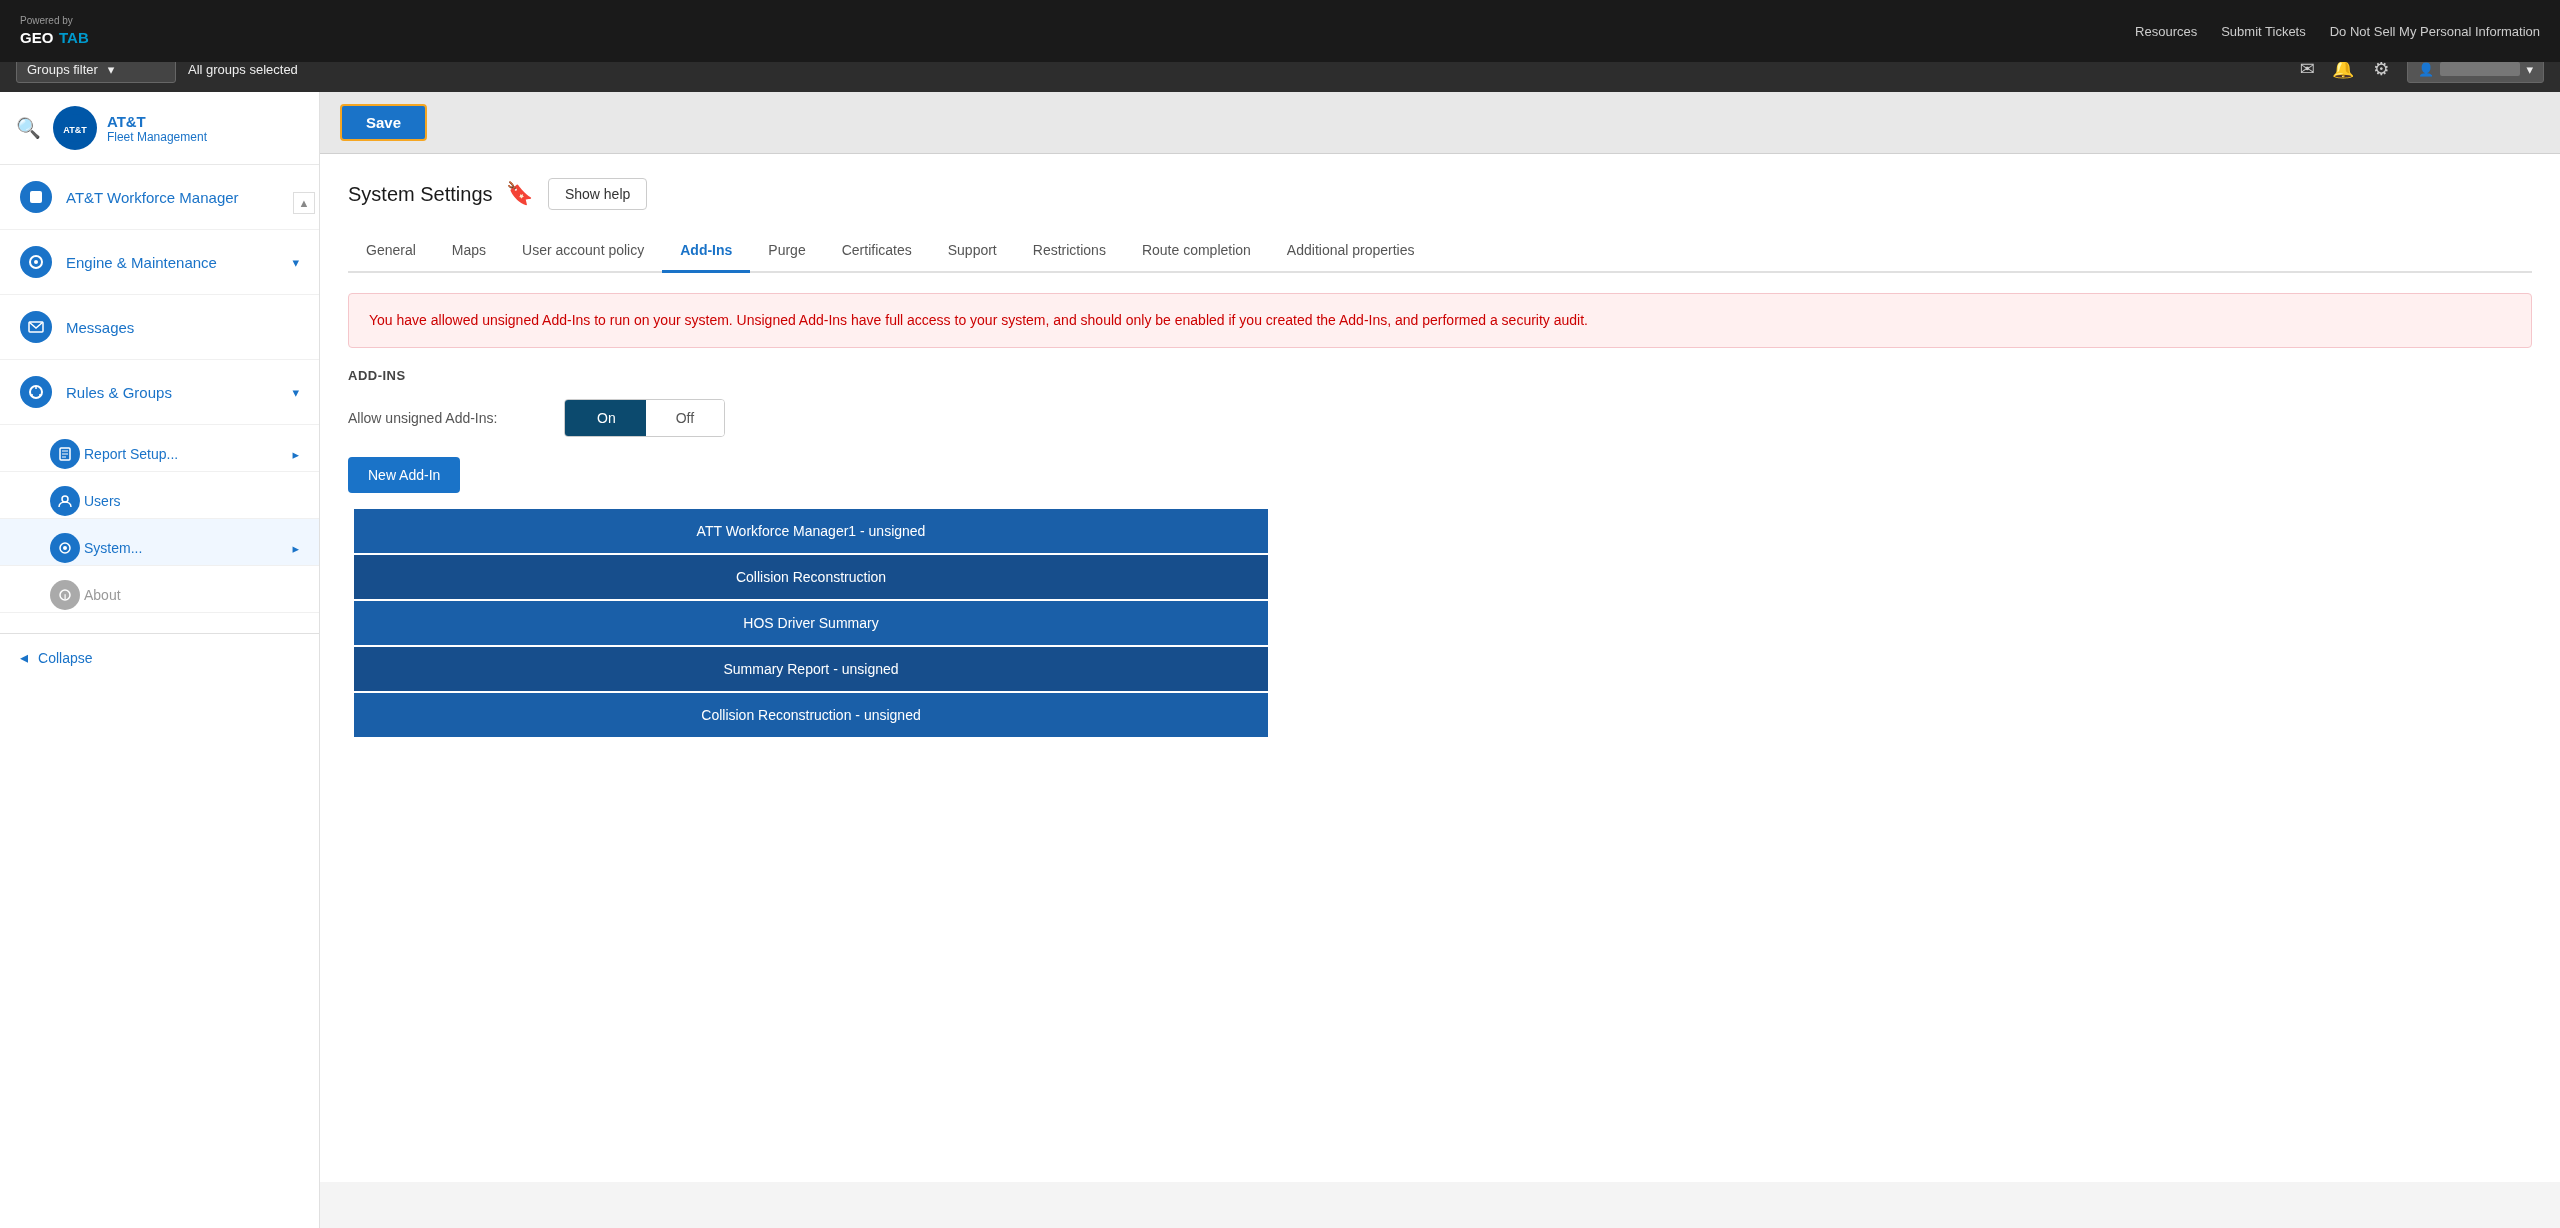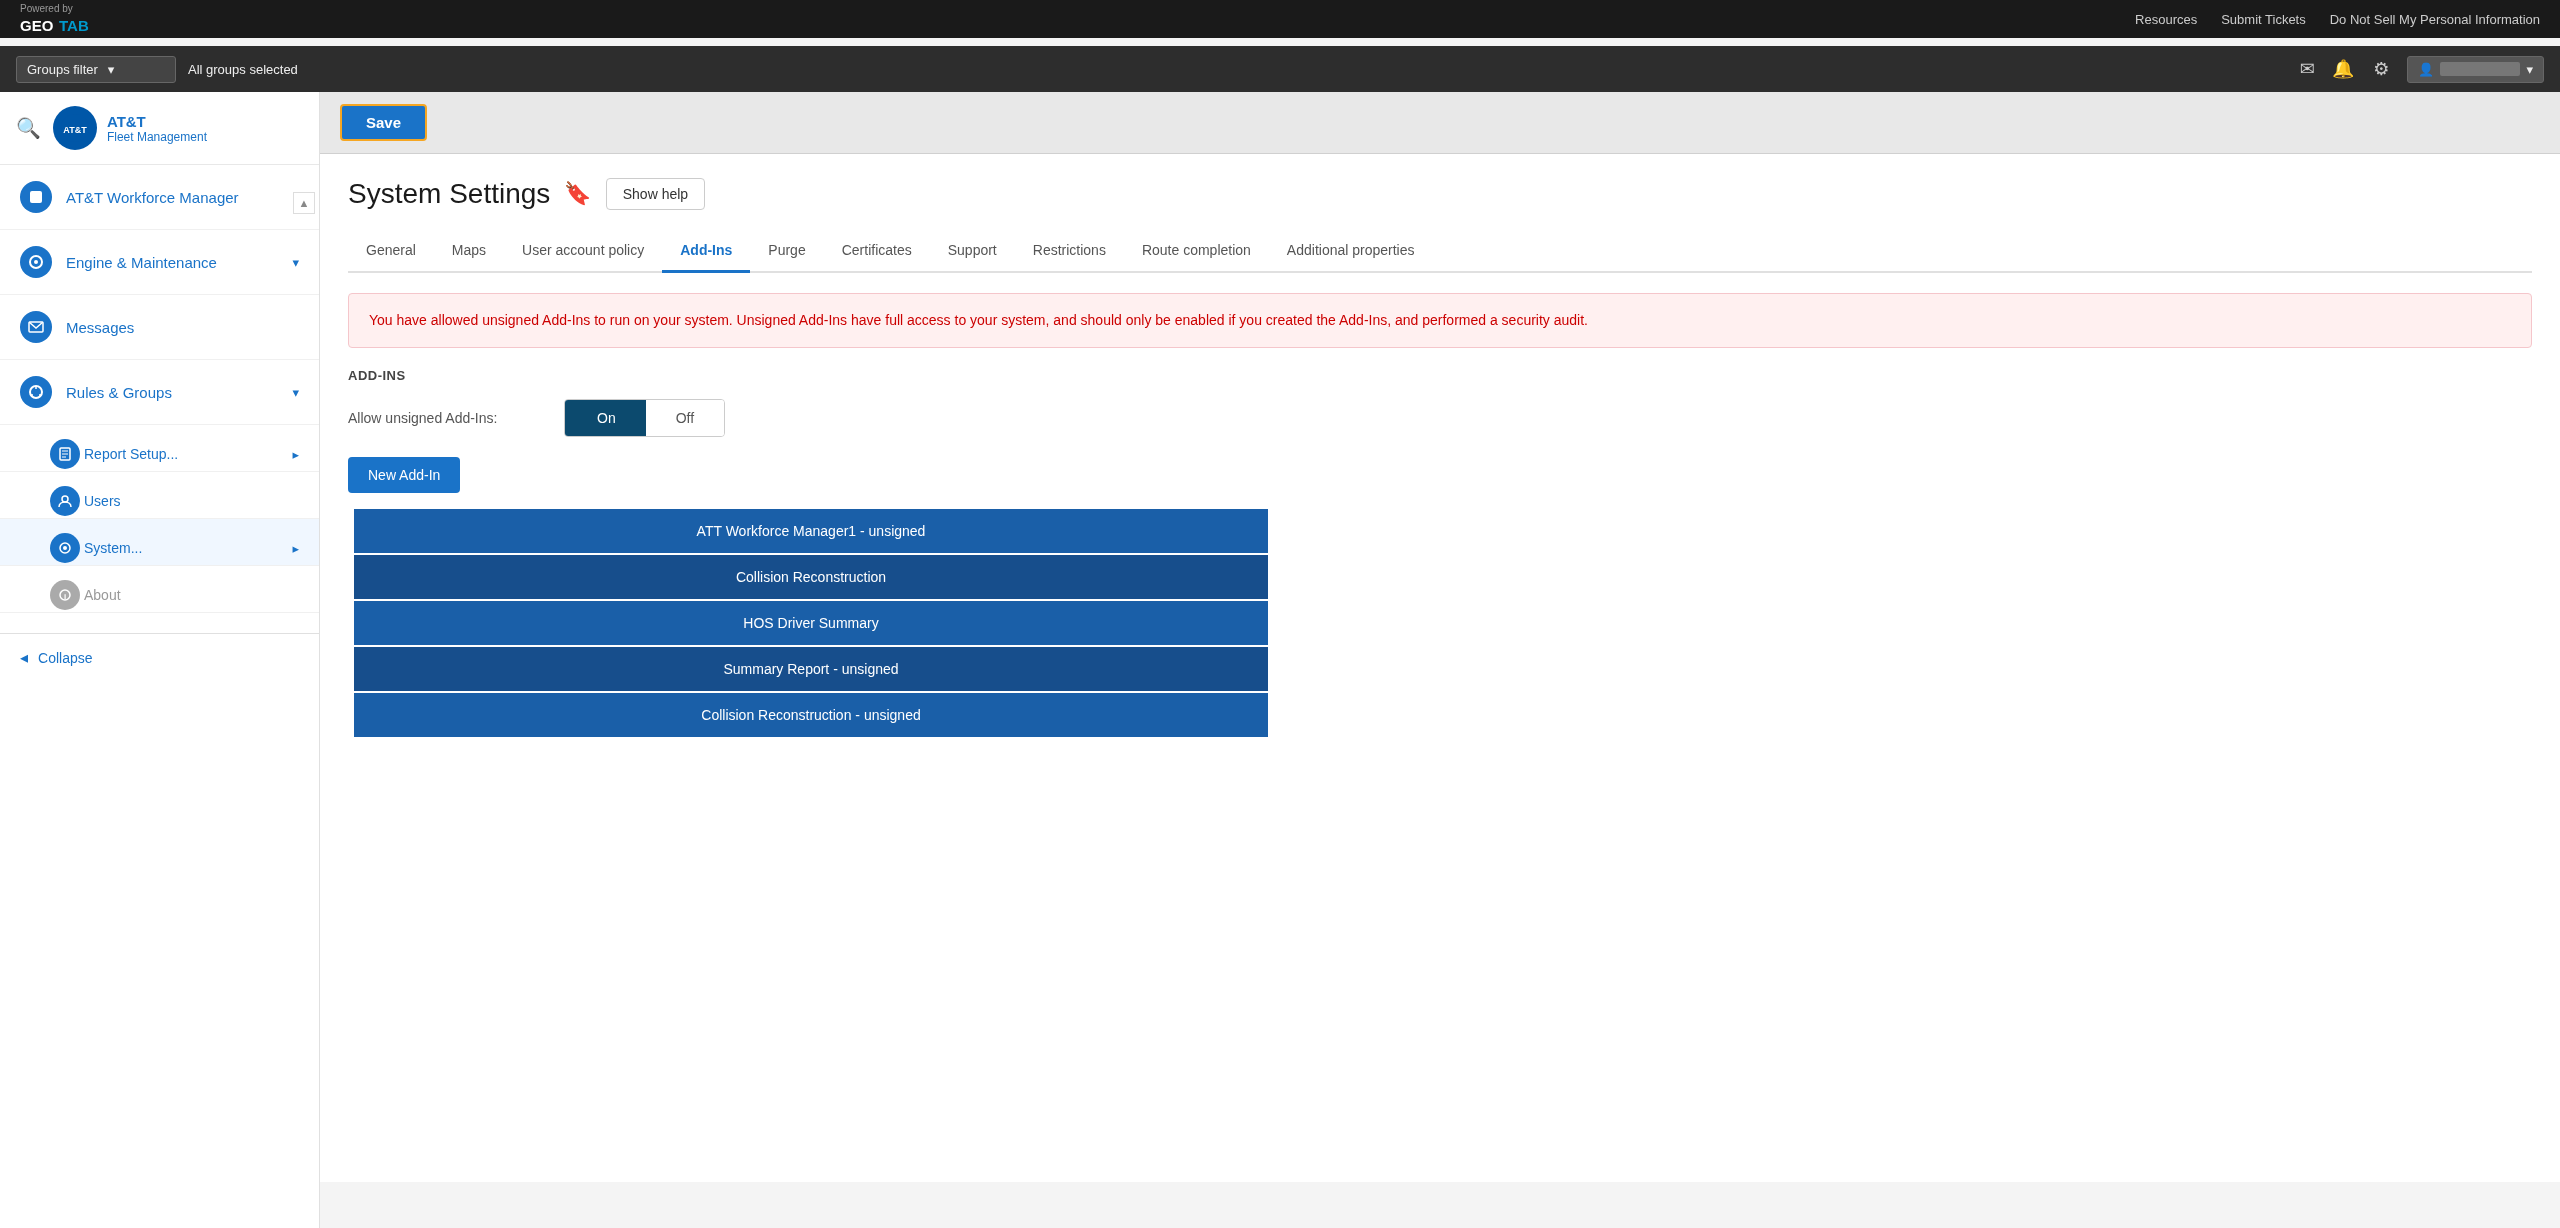--- a/index.html
+++ b/index.html
@@ -1,21 +1,21 @@
 <!DOCTYPE html>
 <html><head>
   <meta charset="utf-8">
   <style>
     * { box-sizing: border-box; margin: 0; padding: 0; }
     body { font-family: -apple-system, BlinkMacSystemFont, 'Segoe UI', Arial, sans-serif; background: #f4f4f4; overflow: hidden; height: 100vh; }
 
     
     .top-nav {
       background: #1a1a1a;
-      height: 38px;
+      height: 62px;
       display: flex;
       align-items: center;
       justify-content: space-between;
       padding: 0 20px;
       position: fixed;
       top: 0; left: 0; right: 0;
       z-index: 100;
     }
     .top-nav-logo { display: flex; align-items: center; gap: 8px; }
     .top-nav-right { display: flex; align-items: center; gap: 24px; }
@@ -189,21 +189,21 @@
       min-height: calc(100vh - 200px);
     }
 
     .page-title-row {
       display: flex;
       align-items: center;
       gap: 14px;
       margin-bottom: 20px;
     }
     .page-title {
-      font-size: 28px;
+      font-size: 20px;
       font-weight: 400;
       color: #1a1a1a;
     }
     .bookmark-icon { color: #666; font-size: 22px; cursor: pointer; }
     .show-help-btn {
       border: 1px solid #ccc;
       background: white;
       color: #333;
       font-size: 14px;
       padding: 7px 16px;

